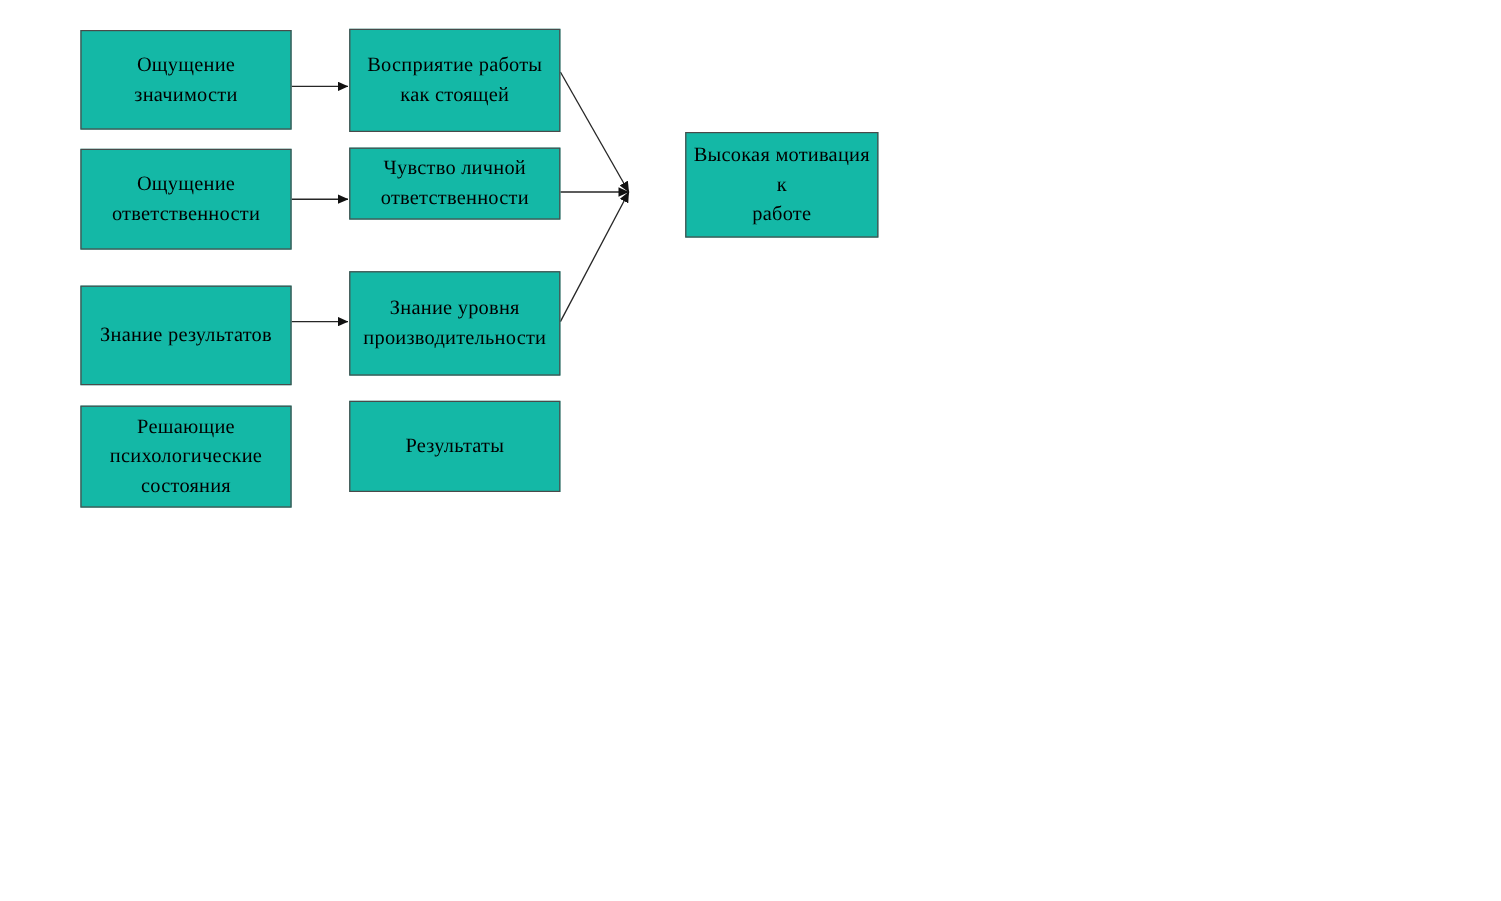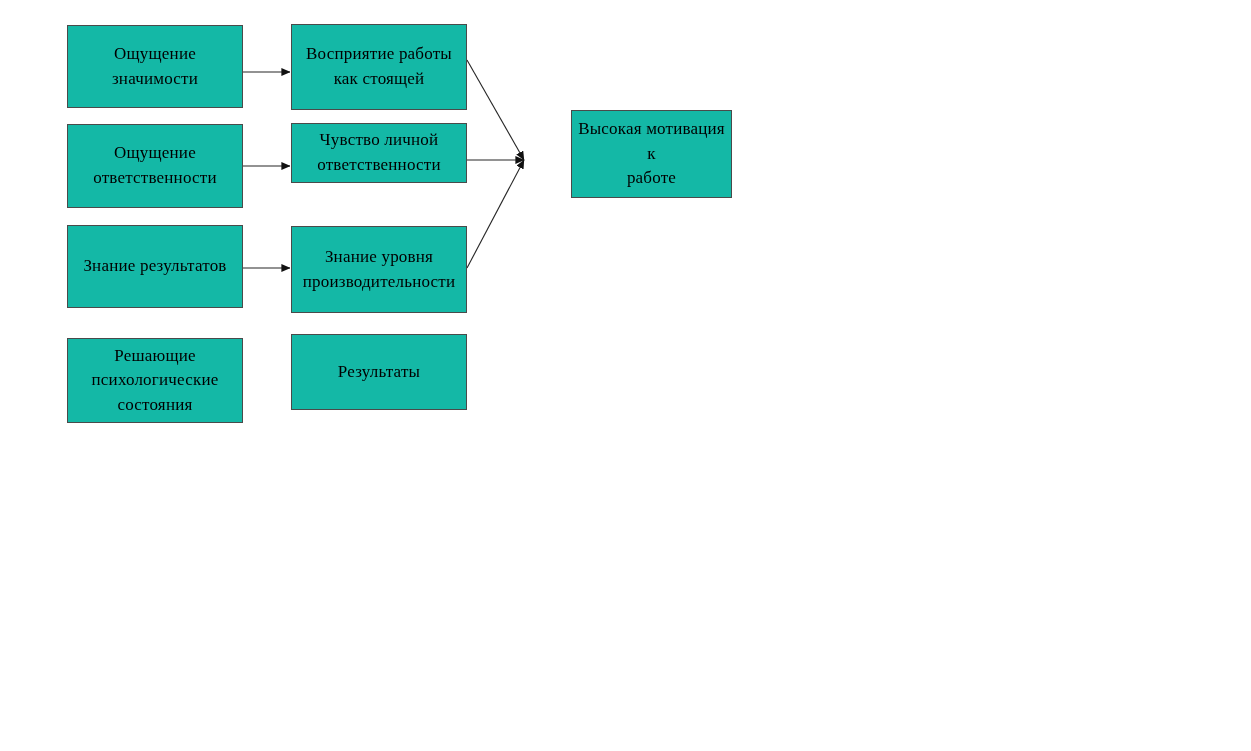--- a/index.html
+++ b/index.html
@@ -82,21 +82,21 @@
   <div class="node" style="left:67px; top:25px; width:176px; height:83px;">
     <span class="label">Ощущение
 значимости</span>
   </div>
 
   <div class="node" style="left:67px; top:124px; width:176px; height:84px;">
     <span class="label">Ощущение
 ответственности</span>
   </div>
 
-  <div class="node" style="left:67px; top:225px; width:176px; height:83px;">
+  <div class="node" style="left:67px; top:238px; width:176px; height:83px;">
     <span class="label">Знание результатов</span>
   </div>
 
   <div class="node" style="left:67px; top:338px; width:176px; height:85px;">
     <span class="label">Решающие
 психологические
 состояния</span>
   </div>
 
   <div class="node" style="left:291px; top:24px; width:176px; height:86px;">

